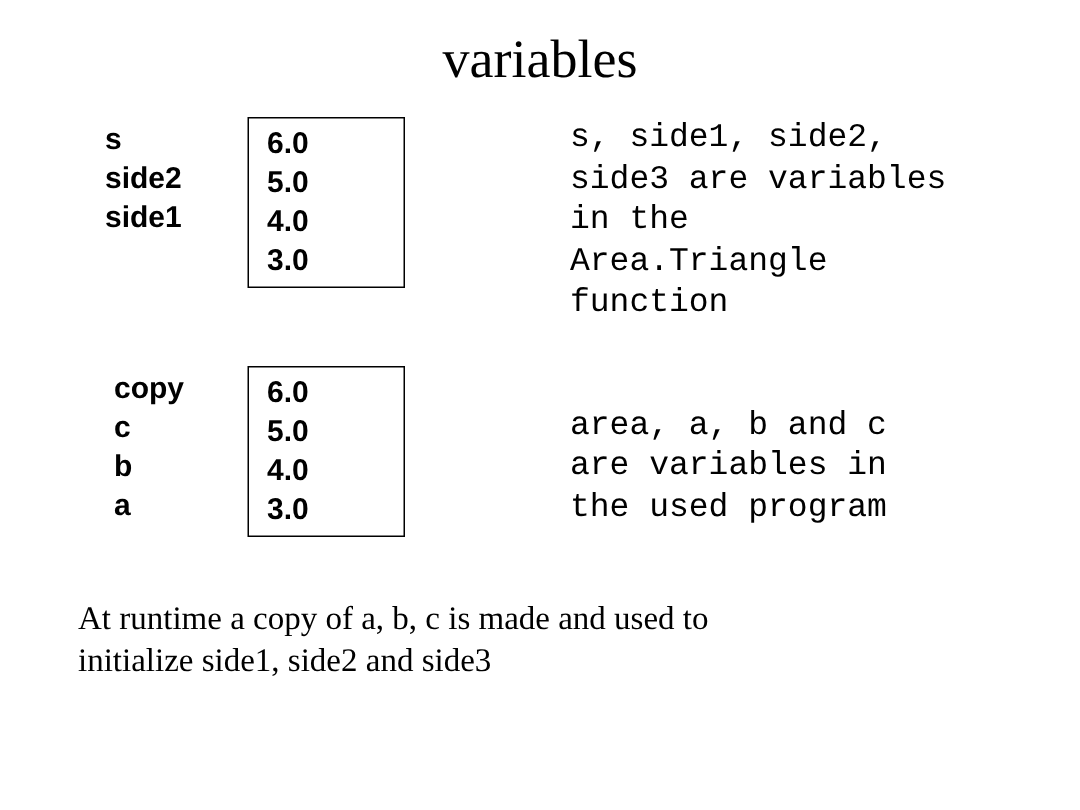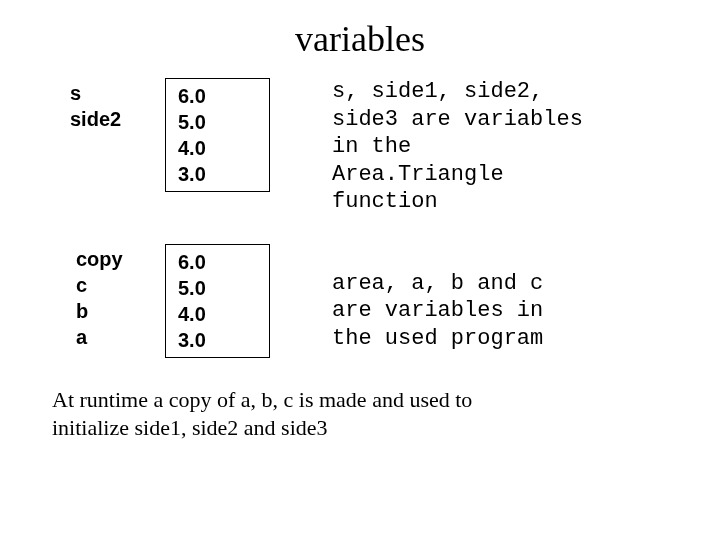--- a/index.html
+++ b/index.html
@@ -36,50 +36,51 @@
     }
     .varnames div { margin-bottom: 0px; }
     .valuebox {
       border: 1px solid #000;
       width: 105px;
       padding: 4px 12px 4px 12px;
       font-family: Arial, Helvetica, sans-serif;
       font-weight: bold;
       font-size: 20px;
       line-height: 1.3;
-      margin-right: 62px;
+      margin-right: 110px;
     }
     .valuebox div { margin-bottom: 0px; }
     .desc {
       font-size: 22px;
       line-height: 1.25;
       max-width: 260px;
       padding-top: 0px;
       font-family: Liberation Mono, monospace;
     }
     .row2 .desc { padding-top: 26px; }
     .footer {
       font-size: 22px;
       line-height: 1.3;
-      margin-top: 28px;
+      margin-top: 40px;
       padding: 0 60px 0 52px;
       max-width: 560px;
     }
   </style>
 </head>
 <body>
 
 <h1 class="title">variables</h1>
 
 <div class="content">
 
   <div class="row">
     <div class="varnames">
       <div>s</div>
       <div>side2</div>
+      <div>side1</div>
     </div>
     <div class="valuebox">
       <div>6.0</div>
       <div>5.0</div>
       <div>4.0</div>
       <div>3.0</div>
     </div>
     <div class="desc">s, side1, side2, side3 are variables in the Area.Triangle function</div>
   </div>
 

